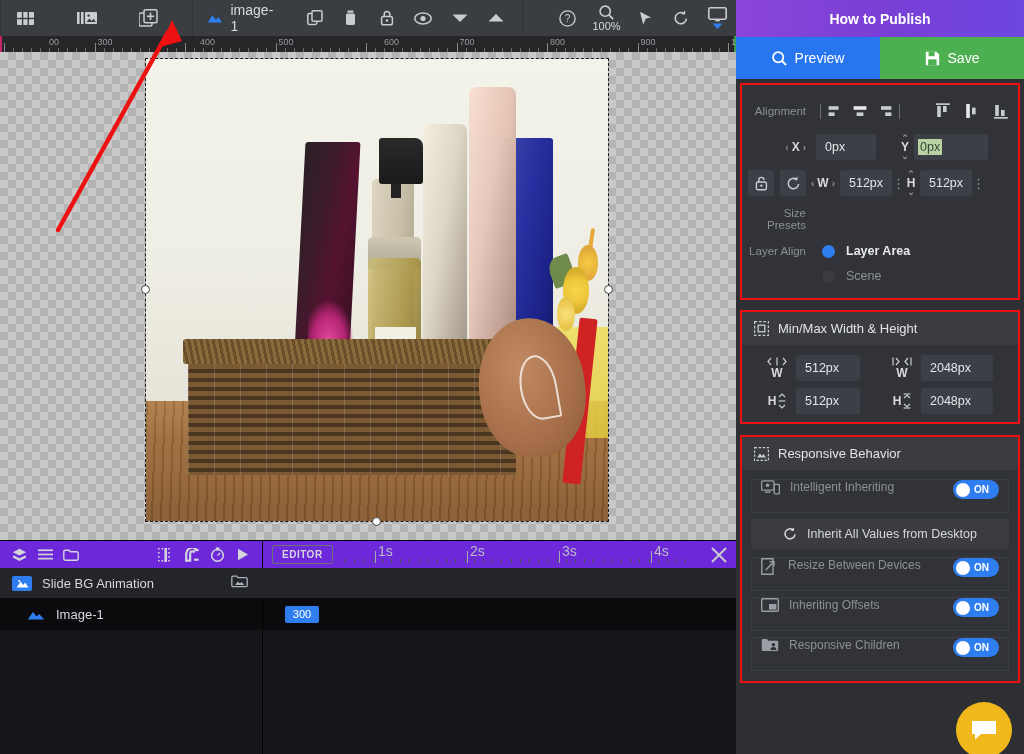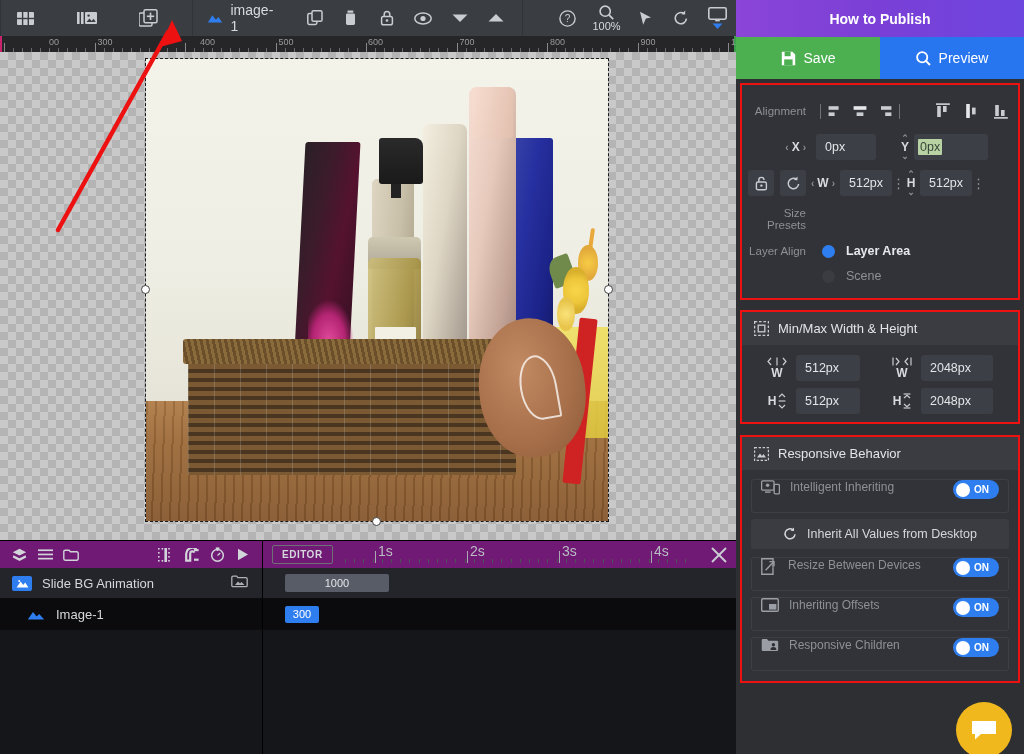--- a/index.html
+++ b/index.html
@@ -139,21 +139,21 @@
   }
 
   
   #arrow-svg { position:absolute; left:0; top:0; width:736px; height:250px; pointer-events:none; z-index:40;}
 
   
   #timeline {
     position:absolute; left:0; top:540px; width:736px; height:214px;
     background:#15161a; border-top:1px solid #000;
   }
-  #tl-head { position:absolute; left:0; top:0; width:736px; height:27px; background:#701a75; display:flex;}
+  #tl-head { position:absolute; left:0; top:0; width:736px; height:27px; background:#6d28d9; display:flex;}
   #tl-head-left { width:262px; height:27px; display:flex; align-items:center; position:relative;}
   .tl-ic { width:26px; height:27px; display:flex; align-items:center; justify-content:center; cursor:pointer;}
   #tl-head-left .right-ics { position:absolute; right:6px; display:flex; }
   #tl-head-right { flex:1; height:27px; display:flex; align-items:center; position:relative; border-left:1px solid #000;}
   #editor-chip {
     margin-left:9px; border:1px solid #6d7076; color:#d5d7db; font-size:10px;
     letter-spacing:.5px; padding:3px 9px; border-radius:2px; font-weight:bold;
   }
   #tl-ruler { position:absolute; left:82px; right:42px; top:0; height:27px; overflow:hidden;}
   .tlr-lbl { position:absolute; top:2px; font-size:14px; color:#b9bcc2;}
@@ -421,21 +421,21 @@
           <div class="ruler-tick ruler-minor" style="left: 284.55px;"></div>
           <div class="ruler-tick ruler-minor" style="left: 293.6px;"></div>
           <div class="ruler-tick ruler-minor" style="left: 302.65px;"></div>
           <div class="ruler-tick ruler-minor" style="left: 311.7px;"></div>
           <div class="ruler-tick ruler-minor" style="left: 320.75px;"></div>
           <div class="ruler-tick ruler-minor" style="left: 329.8px;"></div>
           <div class="ruler-tick ruler-minor" style="left: 338.85px;"></div>
           <div class="ruler-tick ruler-minor" style="left: 347.9px;"></div>
           <div class="ruler-tick ruler-minor" style="left: 356.95px;"></div>
           <div class="ruler-tick ruler-major" style="left: 366px;"></div>
-          <div class="ruler-lbl" style="left: 368px;">600</div>
+          <div class="ruler-lbl" style="left: 384px;">600</div>
           <div class="ruler-tick ruler-minor" style="left: 375.05px;"></div>
           <div class="ruler-tick ruler-minor" style="left: 384.1px;"></div>
           <div class="ruler-tick ruler-minor" style="left: 393.15px;"></div>
           <div class="ruler-tick ruler-minor" style="left: 402.2px;"></div>
           <div class="ruler-tick ruler-minor" style="left: 411.25px;"></div>
           <div class="ruler-tick ruler-minor" style="left: 420.3px;"></div>
           <div class="ruler-tick ruler-minor" style="left: 429.35px;"></div>
           <div class="ruler-tick ruler-minor" style="left: 438.4px;"></div>
           <div class="ruler-tick ruler-minor" style="left: 447.45px;"></div>
           <div class="ruler-tick ruler-major" style="left: 456.5px;"></div>
@@ -656,23 +656,20 @@
                 </svg>
             </div>
             <span class="row-lbl">Slide BG Animation</span>
             <span class="row-folder">
               <svg width="17" height="13" viewBox="0 0 17 13">
                   <path d="M0.8 2.4 a1.3 1.3 0 0 1 1.3 -1.3 H5.6 l1.3 1.5 H14.9 a1.3 1.3 0 0 1 1.3 1.3 V10.4 a1.3 1.3 0 0 1 -1.3 1.3 H2.1 A1.3 1.3 0 0 1 0.8 10.4 Z" fill="none" stroke="#aeb2b8" stroke-width="1.3"></path>
                   <path d="M4 10 L7 6.4 L9 8.6 L10.6 7 L13.4 10 Z" fill="#aeb2b8"></path>
                 </svg>
             </span>
           </div>
-          <div class="tl-row-right">
-            <div class="bar-gray">1000</div>
-          </div>
         </div>
 
         <div class="tl-row" id="row-img">
           <div class="tl-row-left">
             <div class="row-ic" style="margin-left:26px; background:transparent">
               <svg width="18" height="11" viewBox="0 0 18 11">
                   <path d="M0.8 10.4 L6 3 L9.6 7.6 L12.2 5 L17.2 10.4 Z" fill="#2f7ef0"></path>
                 </svg>
             </div>
             <span class="row-lbl">Image-1</span>
@@ -687,34 +684,34 @@
         <div id="tl-rest-div"></div>
       </div>
     </div>
   </div>
 
   <div id="right-panel">
 
     <div id="rp-title">How to Publish</div>
 
     <div id="rp-actions">
+      <div id="btn-preview">
+        <svg width="15" height="15" viewBox="0 0 15 15">
+            <circle cx="6.2" cy="6.2" r="5.1" fill="none" stroke="#fff" stroke-width="1.8"></circle>
+            <line x1="9.9" y1="9.9" x2="14" y2="14" stroke="#fff" stroke-width="2"></line>
+          </svg>
+        <span>Preview</span>
+      </div>
       <div id="btn-save">
         <svg width="15" height="15" viewBox="0 0 15 15">
             <path d="M0.8 0.8 H11.4 L14.2 3.6 V14.2 H0.8 Z" fill="#fff"></path>
             <rect x="3.6" y="0.8" width="6" height="4.4" fill="#4caf50"></rect>
             <rect x="3.2" y="8.4" width="8.4" height="5.8" fill="#4caf50"></rect>
           </svg>
         <span>Save</span>
-      </div>
-      <div id="btn-preview">
-        <svg width="15" height="15" viewBox="0 0 15 15">
-            <circle cx="6.2" cy="6.2" r="5.1" fill="none" stroke="#fff" stroke-width="1.8"></circle>
-            <line x1="9.9" y1="9.9" x2="14" y2="14" stroke="#fff" stroke-width="2"></line>
-          </svg>
-        <span>Preview</span>
       </div>
     </div>
 
     <div class="rp-box">
       <div class="sec-body" style="padding-top:10px">
 
         <div class="fld-row">
           <div class="fld-lbl">Alignment</div>
           <div class="align-grp" style="margin-left:4px">
             <div class="align-bar"></div>

